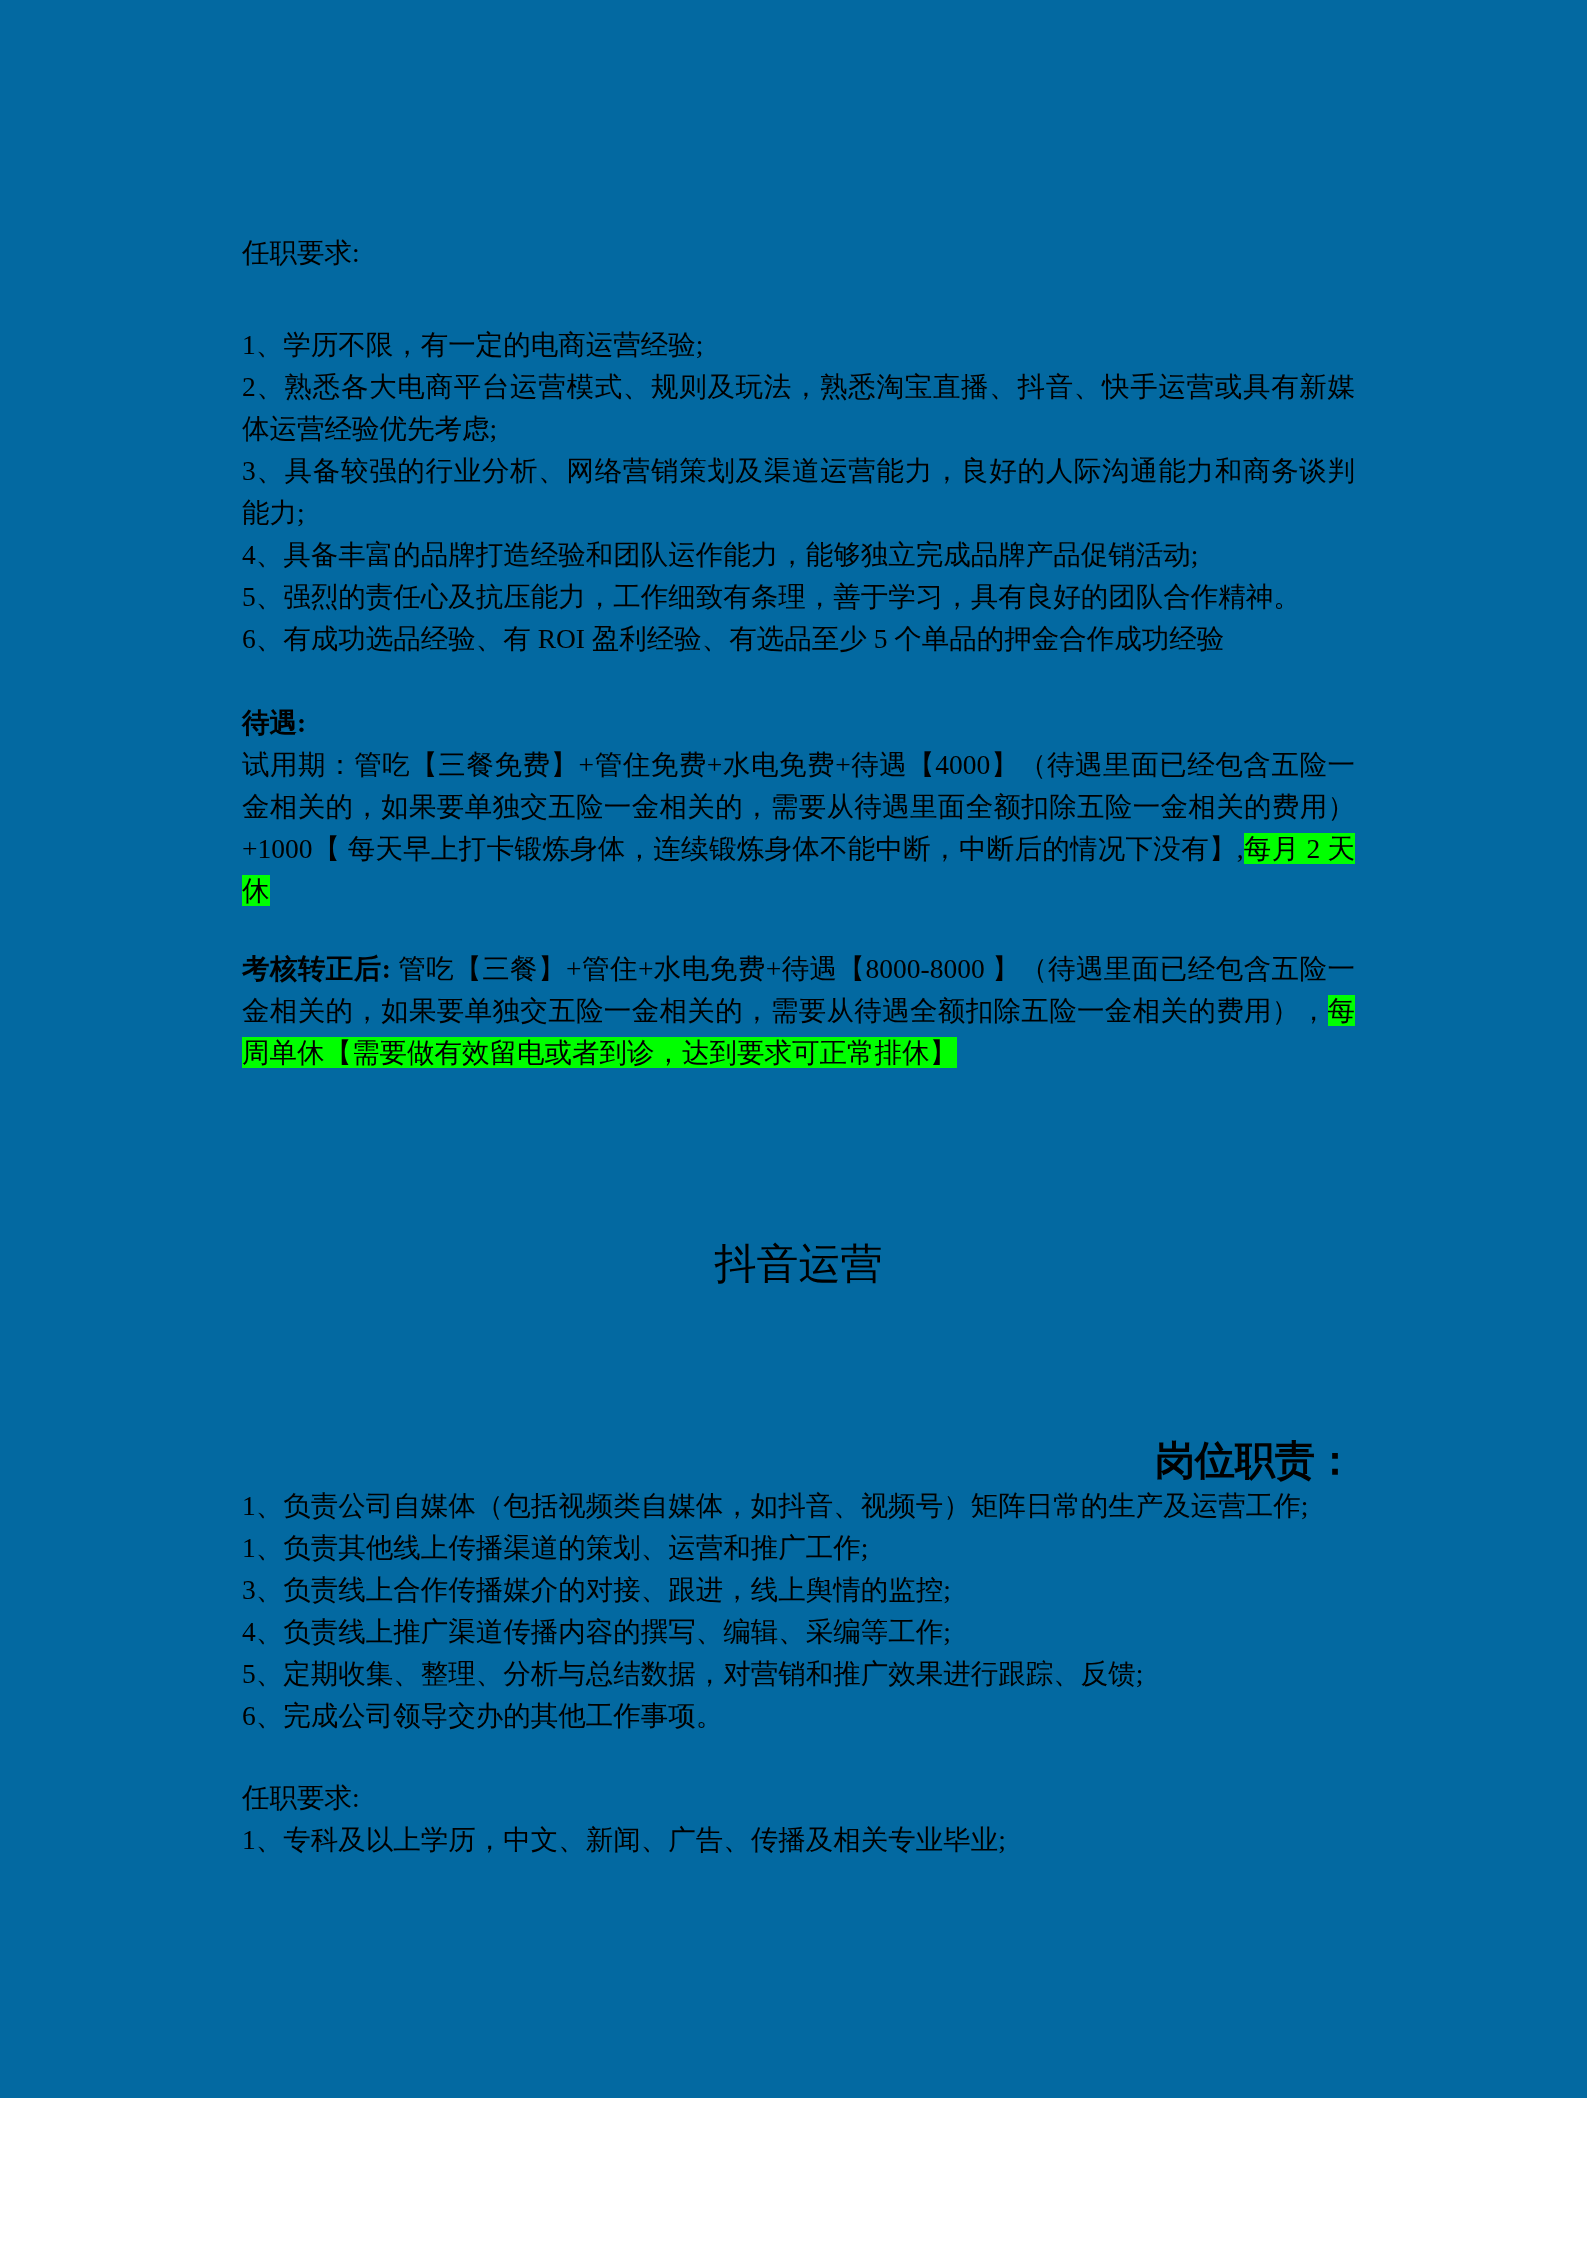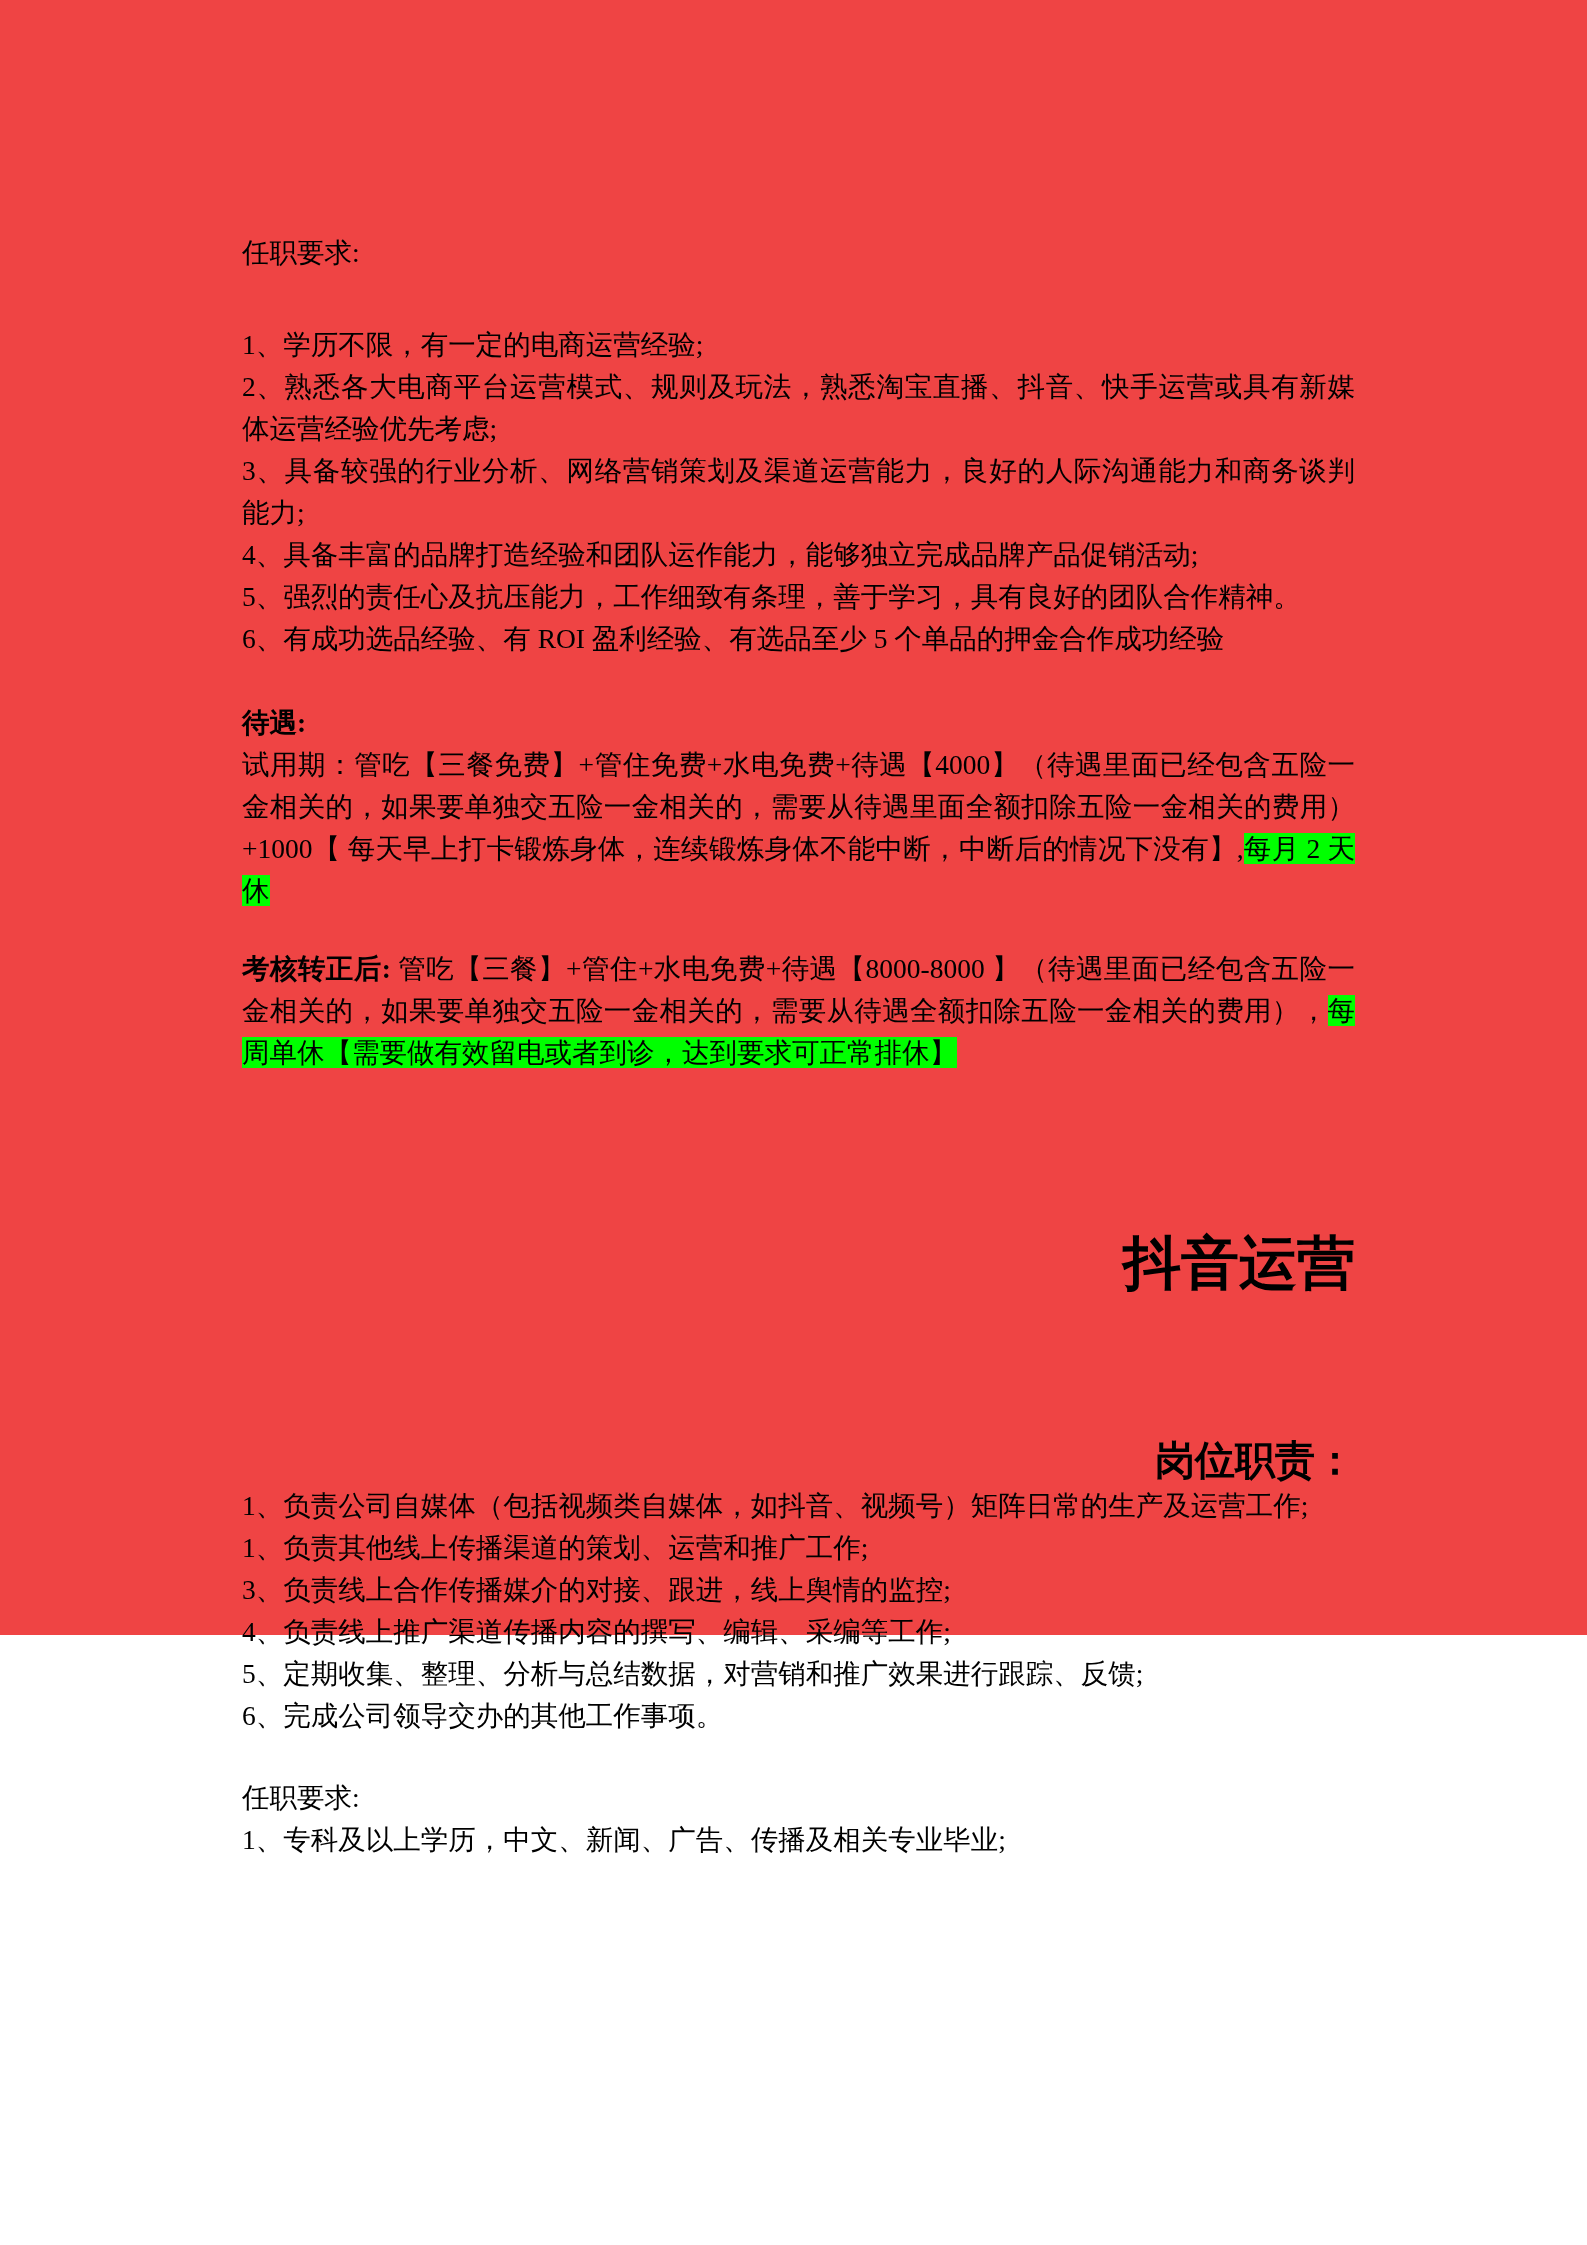--- a/index.html
+++ b/index.html
@@ -6,42 +6,42 @@
   body {
     width: 1587px;
     height: 2245px;
     overflow: hidden;
     color: #000000;
     font-family: "Liberation Serif", "DejaVu Serif", serif;
   }
   .page {
     box-sizing: border-box;
     width: 1587px;
-    height: 1635px;
+    height: 2098px;
     padding: 232px 232px 12px 242px;
-    background: #ef4444;
+    background: #0369a1;
   }
   .body-text {
     font-size: 27.5px;
     line-height: 42px;
     text-align: justify;
     letter-spacing: 0;
   }
   .para { margin: 0; }
   .sp50 { height: 50px; }
   .sp42 { height: 42px; }
   .sp36 { height: 36px; }
   .bold { font-weight: bold; }
   .hl { background: #00ff00; }
   .h1 {
     margin: 155px 0 0 0;
-    font-size: 58px;
+    font-size: 42px;
     line-height: 70px;
-    font-weight: bold;
-    text-align: right;
+    font-weight: normal;
+    text-align: center;
   }
   .h2 {
     margin: 138px 0 0 0;
     font-size: 40px;
     line-height: 48px;
     font-weight: bold;
     text-align: right;
   }
   .duties-list { }
   .req2-block { margin-top: 40px; }

